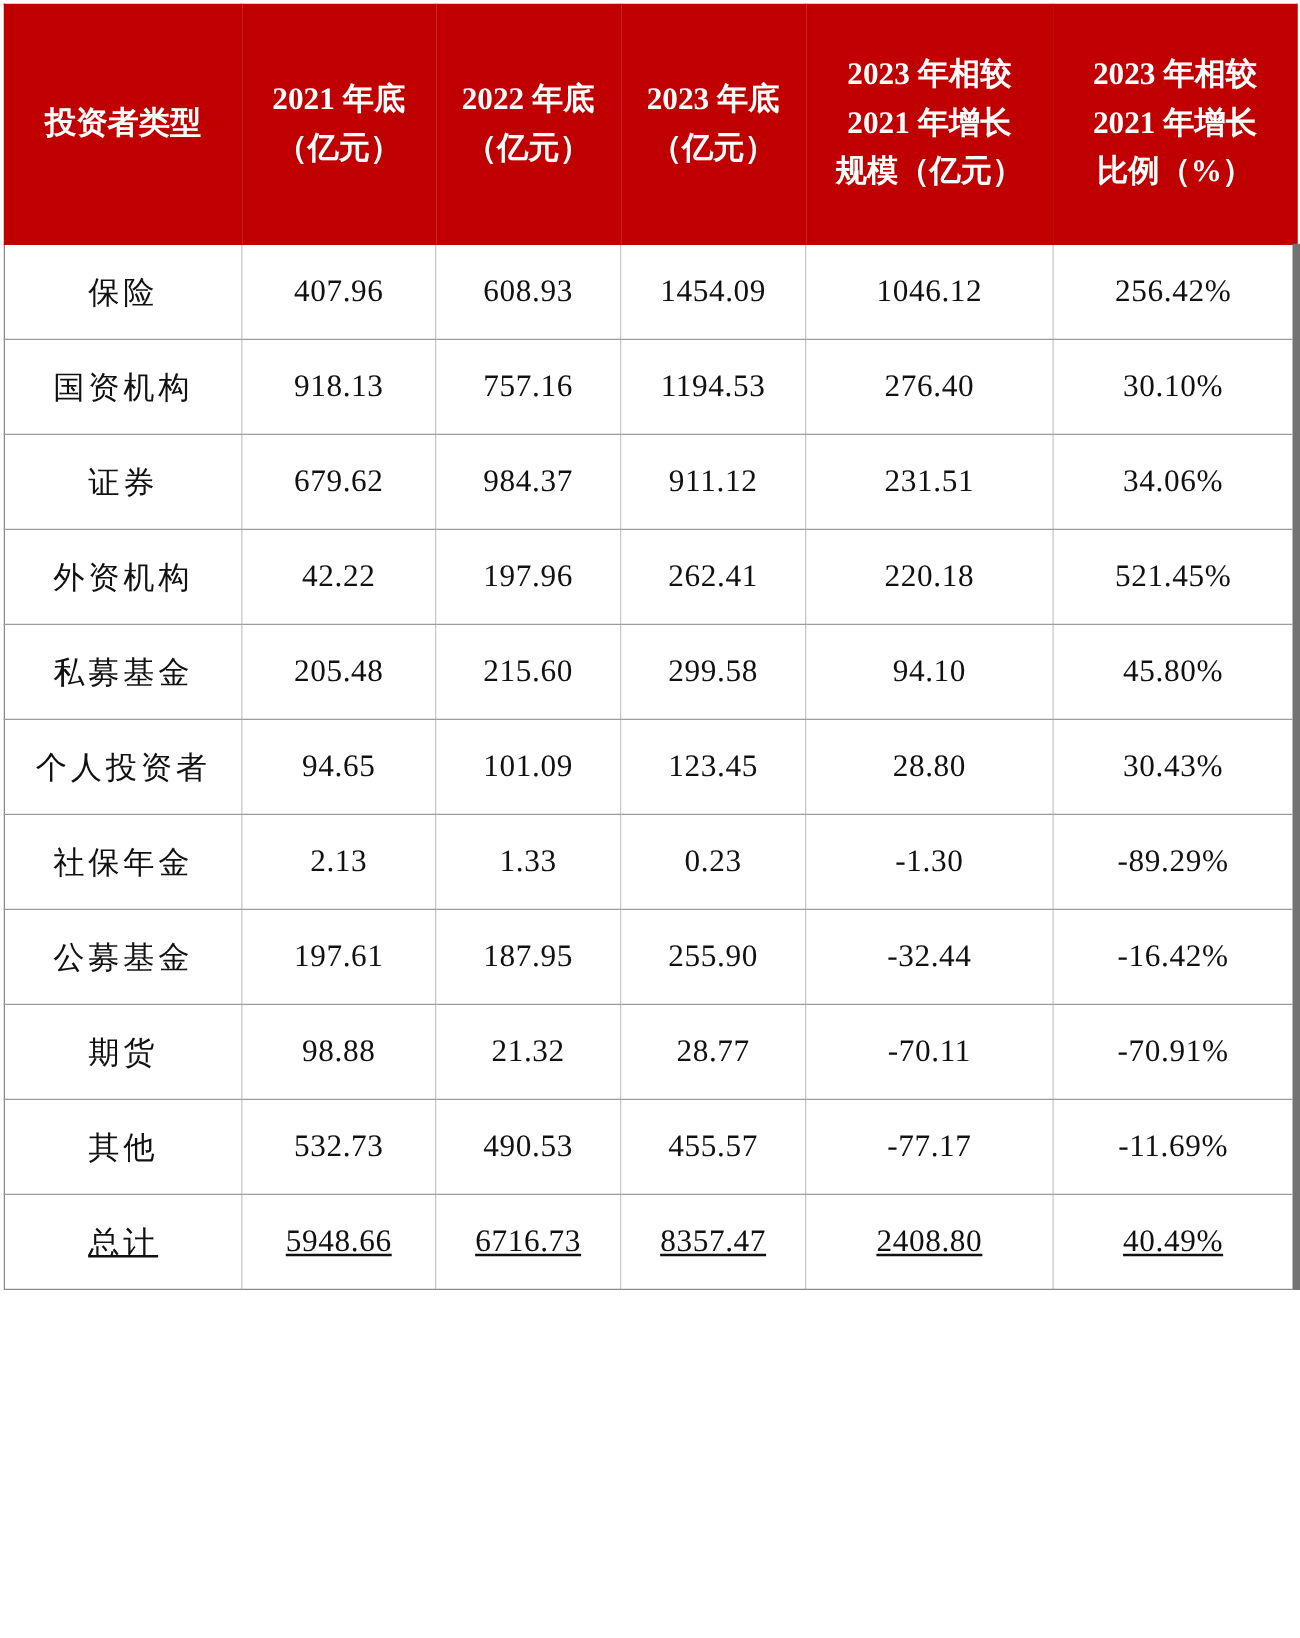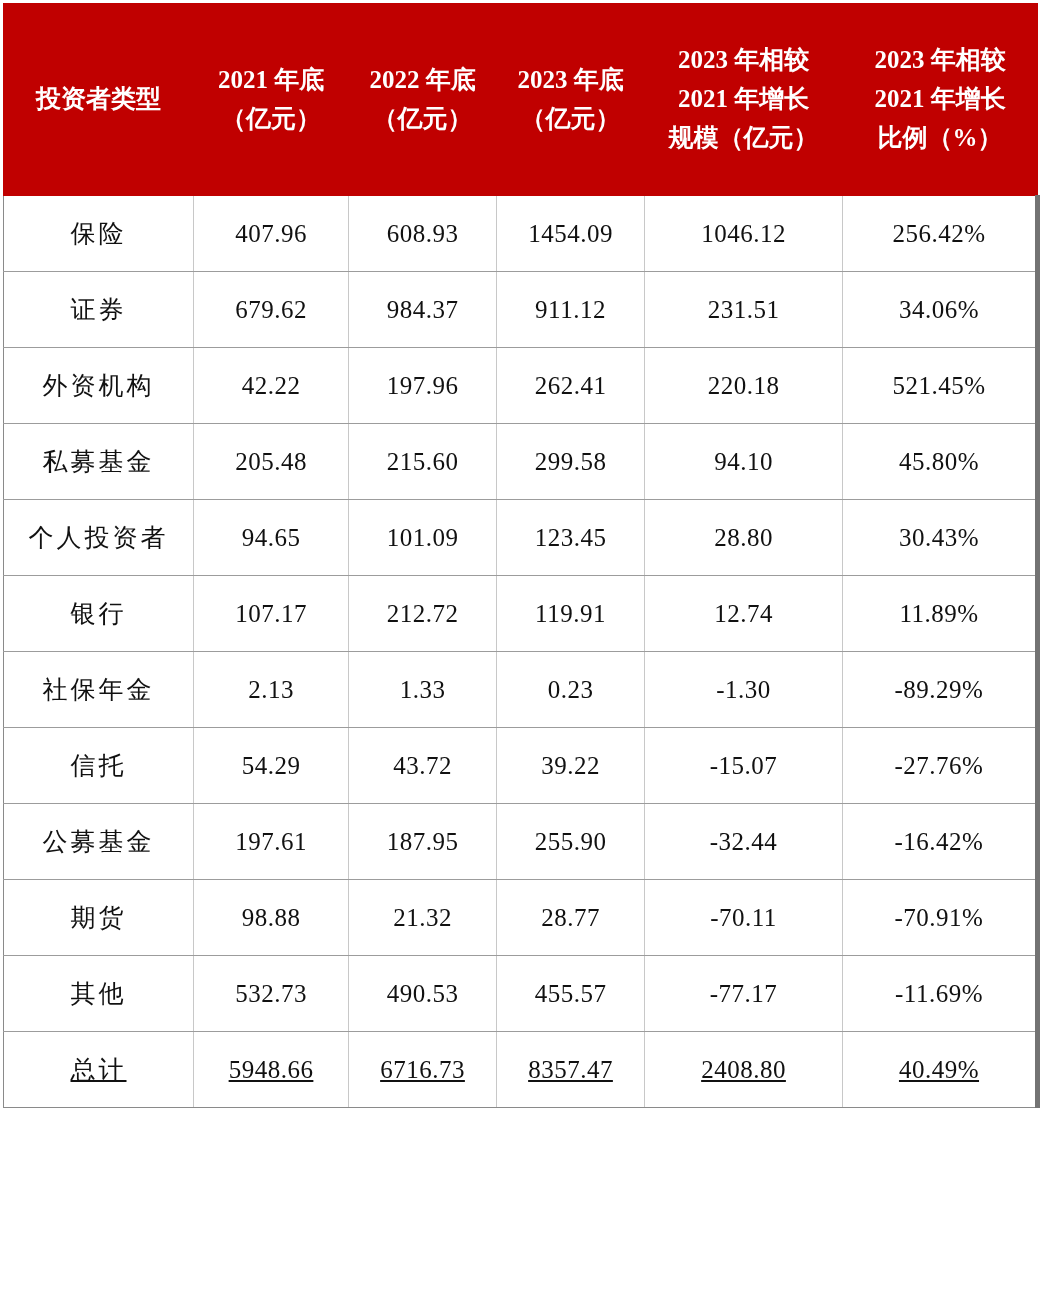--- a/index.html
+++ b/index.html
@@ -65,21 +65,21 @@
     letter-spacing: 3px;
     font-size: 25px;
   }
   tbody tr:first-child td {
     border-top: 1px solid #8a8a8a;
   }
   tbody td:first-child {
     border-left: 1px solid #8a8a8a;
   }
   tbody td:last-child {
-    border-right: 5px solid #737373;
+    border-right: 7px solid #737373;
     margin-top: 48px;
   }
   tbody tr:last-child td {
     border-bottom: 1px solid #8a8a8a;
     text-decoration: underline;
   }
 </style>
 </head>
 <body>
 
@@ -125,20 +125,28 @@
     <tbody>
       <tr>
         <td class="label-cell">保险</td>
         <td>407.96</td>
         <td>608.93</td>
         <td>1454.09</td>
         <td>1046.12</td>
         <td>256.42%</td>
       </tr>
       <tr>
+        <td class="label-cell">国资机构</td>
+        <td>918.13</td>
+        <td>757.16</td>
+        <td>1194.53</td>
+        <td>276.40</td>
+        <td>30.10%</td>
+      </tr>
+      <tr>
         <td class="label-cell">证券</td>
         <td>679.62</td>
         <td>984.37</td>
         <td>911.12</td>
         <td>231.51</td>
         <td>34.06%</td>
       </tr>
       <tr>
         <td class="label-cell">外资机构</td>
         <td>42.22</td>
@@ -157,44 +165,28 @@
       </tr>
       <tr>
         <td class="label-cell">个人投资者</td>
         <td>94.65</td>
         <td>101.09</td>
         <td>123.45</td>
         <td>28.80</td>
         <td>30.43%</td>
       </tr>
       <tr>
-        <td class="label-cell">银行</td>
-        <td>107.17</td>
-        <td>212.72</td>
-        <td>119.91</td>
-        <td>12.74</td>
-        <td>11.89%</td>
-      </tr>
-      <tr>
         <td class="label-cell">社保年金</td>
         <td>2.13</td>
         <td>1.33</td>
         <td>0.23</td>
         <td>-1.30</td>
         <td>-89.29%</td>
       </tr>
       <tr>
-        <td class="label-cell">信托</td>
-        <td>54.29</td>
-        <td>43.72</td>
-        <td>39.22</td>
-        <td>-15.07</td>
-        <td>-27.76%</td>
-      </tr>
-      <tr>
         <td class="label-cell">公募基金</td>
         <td>197.61</td>
         <td>187.95</td>
         <td>255.90</td>
         <td>-32.44</td>
         <td>-16.42%</td>
       </tr>
       <tr>
         <td class="label-cell">期货</td>
         <td>98.88</td>

